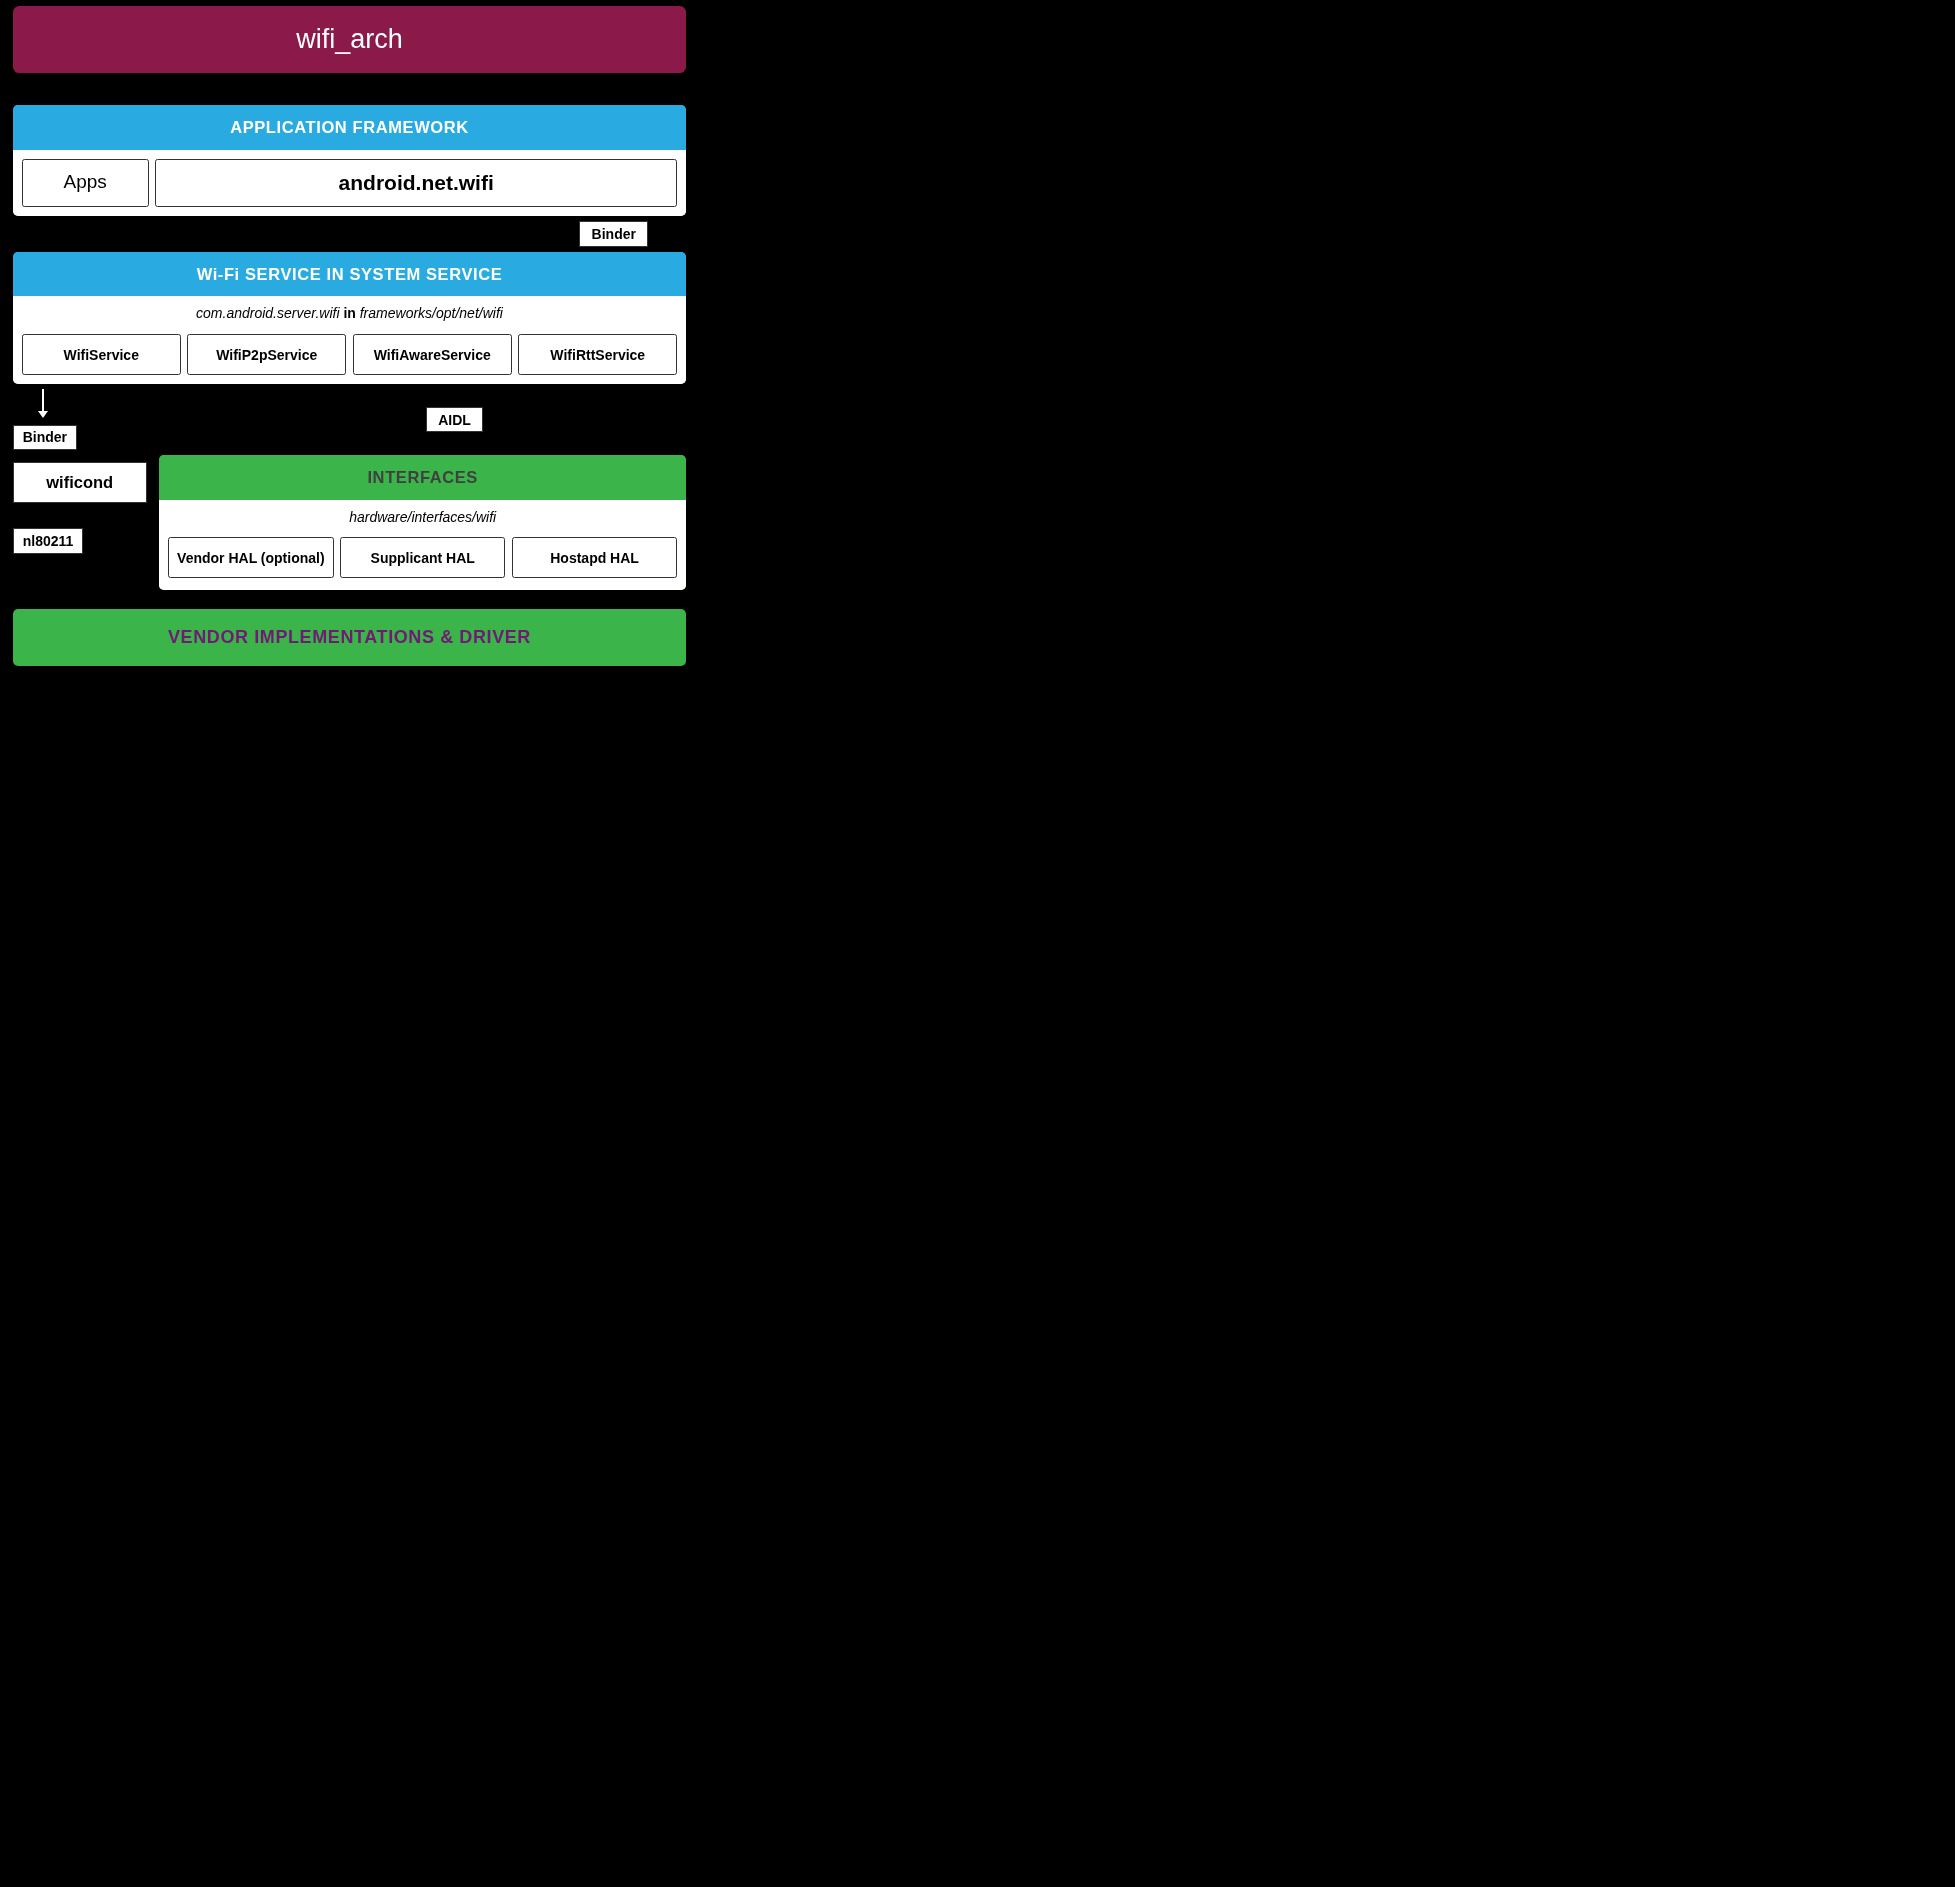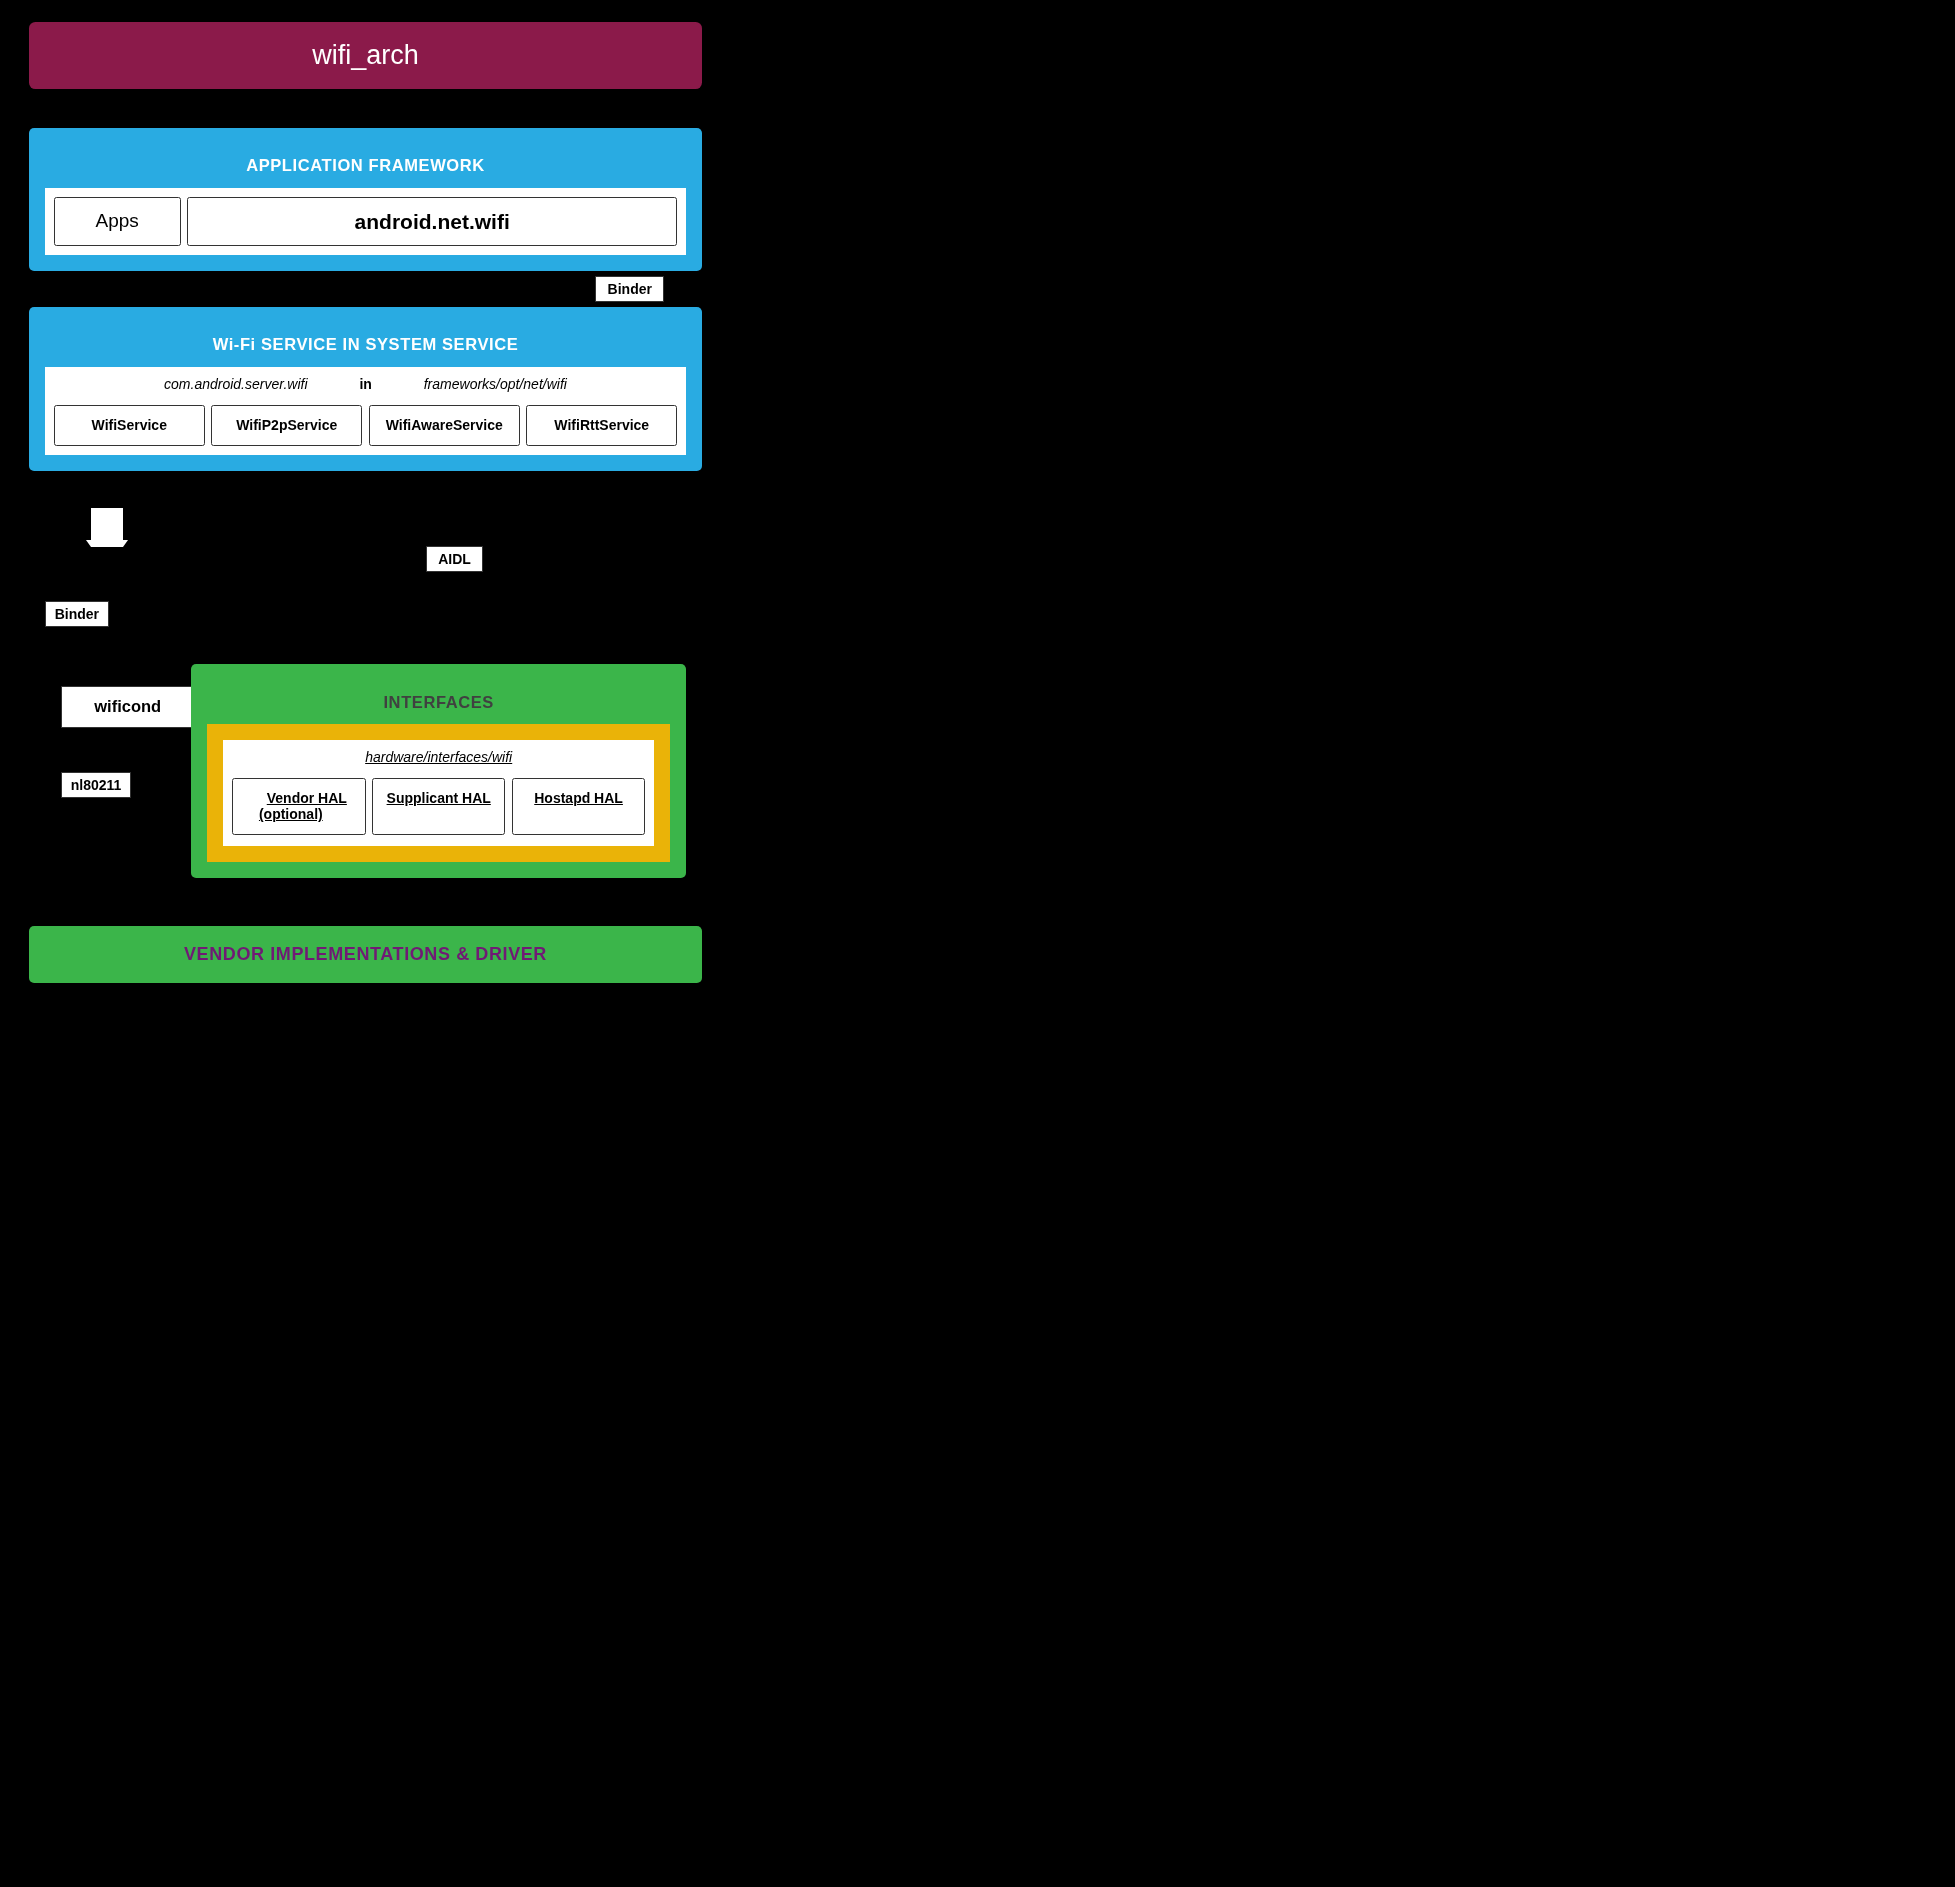--- a/index.html
+++ b/index.html
@@ -1,17 +1,17 @@
 <!DOCTYPE html>
 <html style="font-size:10.2px"><head>
   <meta charset="utf-8">
   <style>
     * {
       margin: 0;
-      padding: 16px;
+      padding: 0;
       box-sizing: border-box;
     }
 
     body {
       background-color: #000000;
       font-family: 'Arial', sans-serif;
       width: 699px;
       min-height: 635px;
       padding: 0;
     }
@@ -196,21 +196,20 @@
       color: #404040;
       font-weight: bold;
       font-size: 16.5px;
       text-align: center;
       padding: 12.7px;
       letter-spacing: 0.6px;
     }
 
     .interfaces-white {
       background: #eab308;
-      text-decoration: underline;
     }
 
     .interfaces-italic {
       font-style: italic;
       font-size: 14px;
       text-align: center;
       padding: 9px 0 6.4px 0;
       background: white;
     }
 

